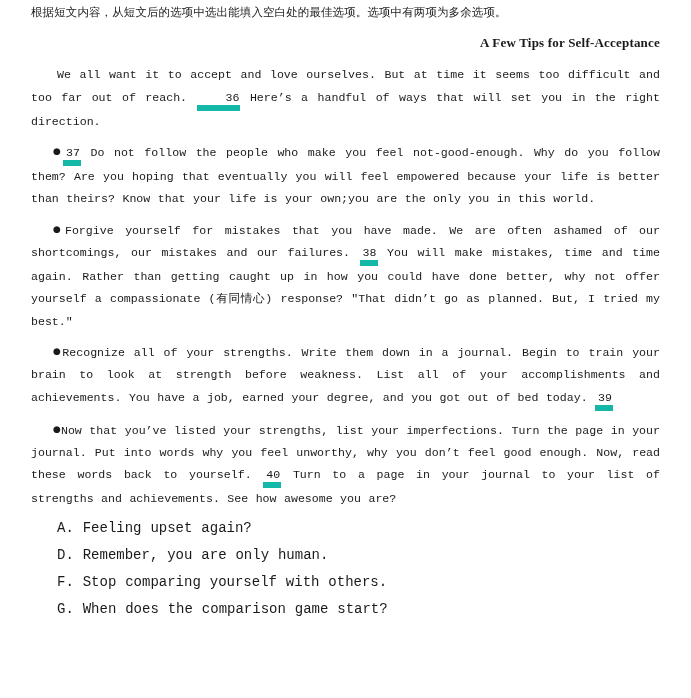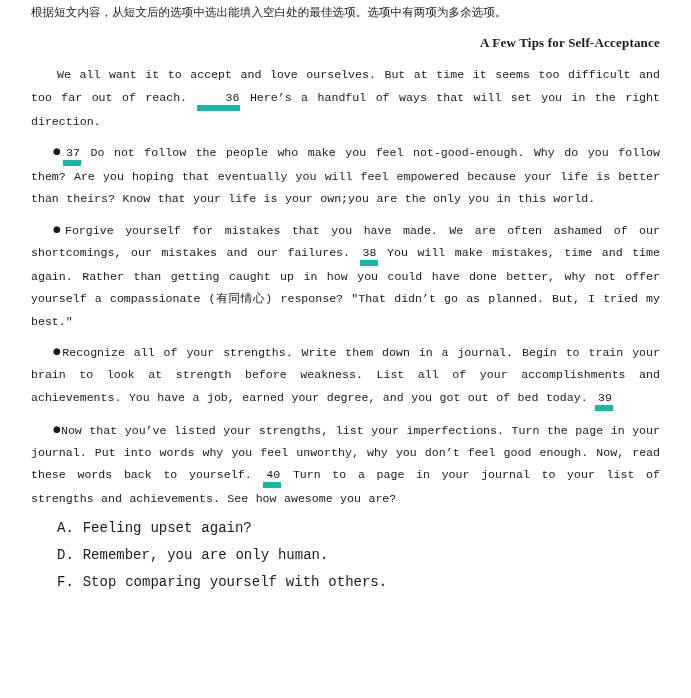--- a/index.html
+++ b/index.html
@@ -94,15 +94,16 @@
       <p class="para"><span class="bullet">●</span><span class="blank">37</span> <span>Do not follow the people who make you feel not-good-enough. Why do you follow them? Are you hoping that eventually you will feel empowered because your life is better than theirs? Know that your life is your own;you are the only you in this world.</span> </p>
       <p class="para"><span class="bullet">●</span><span>Forgive yourself for mistakes that you have made. We are often ashamed of our shortcomings, our mistakes and our failures.</span> <span class="blank">38</span> <span>You will make mistakes, time and time again. Rather than getting caught up in how you could have done better, why not offer yourself a compassionate (有同情心) response? "That didn’t go as planned. But, I tried my best."</span> </p>
       <p class="para"><span class="bullet">●</span><span>Recognize all of your strengths. Write them down in a journal. Begin to train your brain to look at strength before weakness. List all of your accomplishments and achievements. You have a job, earned your degree, and you got out of bed today.</span> <span class="blank">39</span> </p>
       <p class="para"><span class="bullet">●</span><span>Now that you’ve listed your strengths, list your imperfections. Turn the page in your journal. Put into words why you feel unworthy, why you don’t feel good enough. Now, read these words back to yourself.</span> <span class="blank">40</span> <span>Turn to a page in your journal to your list of strengths and achievements. See how awesome you are?</span> </p>
     </div>
 
   <div class="options" id="options-list">
       <p class="option">A. Feeling upset again?</p>
       <p class="option">D. Remember, you are only human.</p>
       <p class="option">F. Stop comparing yourself with others.</p>
+      <p class="option">G. When does the comparison game start?</p>
     </div>
 
 </div>
 
 </body></html>

